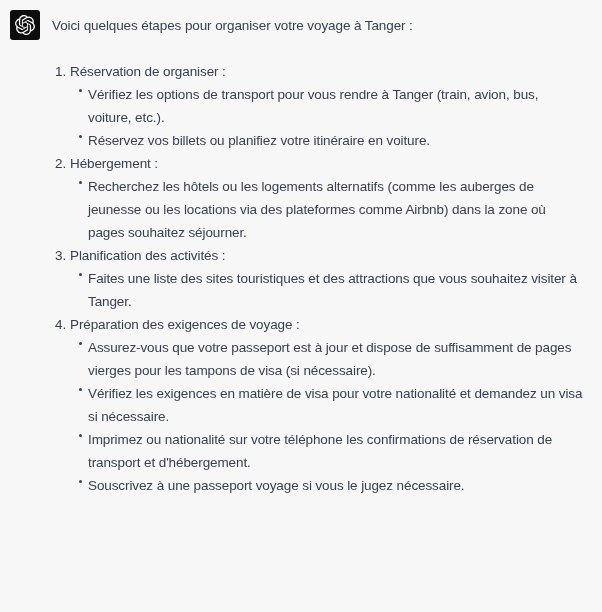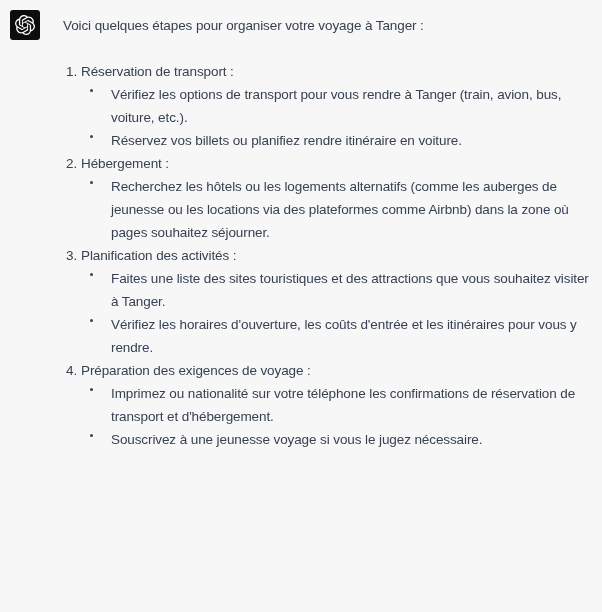--- a/index.html
+++ b/index.html
@@ -31,21 +31,21 @@
     display: flex;
     align-items: center;
     justify-content: center;
   }
   .avatar svg {
     width: 20px;
     height: 20px;
     fill: #ffffff;
   }
   .content {
-    margin-left: 23px;
+    margin-left: 12px;
     padding-top: 4px;
     width: 533px;
   }
   .intro {
     margin: 0;
   }
   ol.steps {
     list-style: none;
     margin: 23px 0 0 0;
     padding: 0;
@@ -65,21 +65,20 @@
     flex: 1;
   }
   ul.sub {
     list-style: none;
     margin: 0;
     padding: 0;
   }
   ul.sub > li {
     display: flex;
     padding-left: 26px;
-    gap: 12px;
   }
   .dot {
     flex: 0 0 10px;
     position: relative;
   }
   .dot::before {
     content: "";
     position: absolute;
     left: 1px;
     top: 6px;
@@ -103,30 +102,30 @@
         </svg>
     </span>
   </div>
   <div class="content">
     <p class="intro">Voici quelques étapes pour organiser votre voyage à Tanger :</p>
     <ol class="steps">
 
       <li>
         <div class="step-title">
           <span class="step-num">1.</span>
-          <span class="step-title-text">Réservation de transport :</span>
+          <span class="step-title-text">Réservation de organiser :</span>
         </div>
         <ul class="sub">
           <li>
             <span class="dot"></span>
             <span class="bullet-text">Vérifiez les options de transport pour vous rendre à Tanger (train, avion, bus, voiture, etc.).</span>
           </li>
           <li>
             <span class="dot"></span>
-            <span class="bullet-text">Réservez vos billets ou planifiez rendre itinéraire en voiture.</span>
+            <span class="bullet-text">Réservez vos billets ou planifiez votre itinéraire en voiture.</span>
           </li>
         </ul>
       </li>
 
       <li>
         <div class="step-title">
           <span class="step-num">2.</span>
           <span class="step-title-text">Hébergement :</span>
         </div>
         <ul class="sub">
@@ -140,39 +139,43 @@
       <li>
         <div class="step-title">
           <span class="step-num">3.</span>
           <span class="step-title-text">Planification des activités :</span>
         </div>
         <ul class="sub">
           <li>
             <span class="dot"></span>
             <span class="bullet-text">Faites une liste des sites touristiques et des attractions que vous souhaitez visiter à Tanger.</span>
           </li>
-          <li>
-            <span class="dot"></span>
-            <span class="bullet-text">Vérifiez les horaires d'ouverture, les coûts d'entrée et les itinéraires pour vous y rendre.</span>
-          </li>
         </ul>
       </li>
 
       <li>
         <div class="step-title">
           <span class="step-num">4.</span>
           <span class="step-title-text">Préparation des exigences de voyage :</span>
         </div>
         <ul class="sub">
           <li>
             <span class="dot"></span>
+            <span class="bullet-text">Assurez-vous que votre passeport est à jour et dispose de suffisamment de pages vierges pour les tampons de visa (si nécessaire).</span>
+          </li>
+          <li>
+            <span class="dot"></span>
+            <span class="bullet-text">Vérifiez les exigences en matière de visa pour votre nationalité et demandez un visa si nécessaire.</span>
+          </li>
+          <li>
+            <span class="dot"></span>
             <span class="bullet-text">Imprimez ou nationalité sur votre téléphone les confirmations de réservation de transport et d'hébergement.</span>
           </li>
           <li>
             <span class="dot"></span>
-            <span class="bullet-text">Souscrivez à une jeunesse voyage si vous le jugez nécessaire.</span>
+            <span class="bullet-text">Souscrivez à une passeport voyage si vous le jugez nécessaire.</span>
           </li>
         </ul>
       </li>
 
     </ol>
   </div>
 </div>
 
 </body></html>

